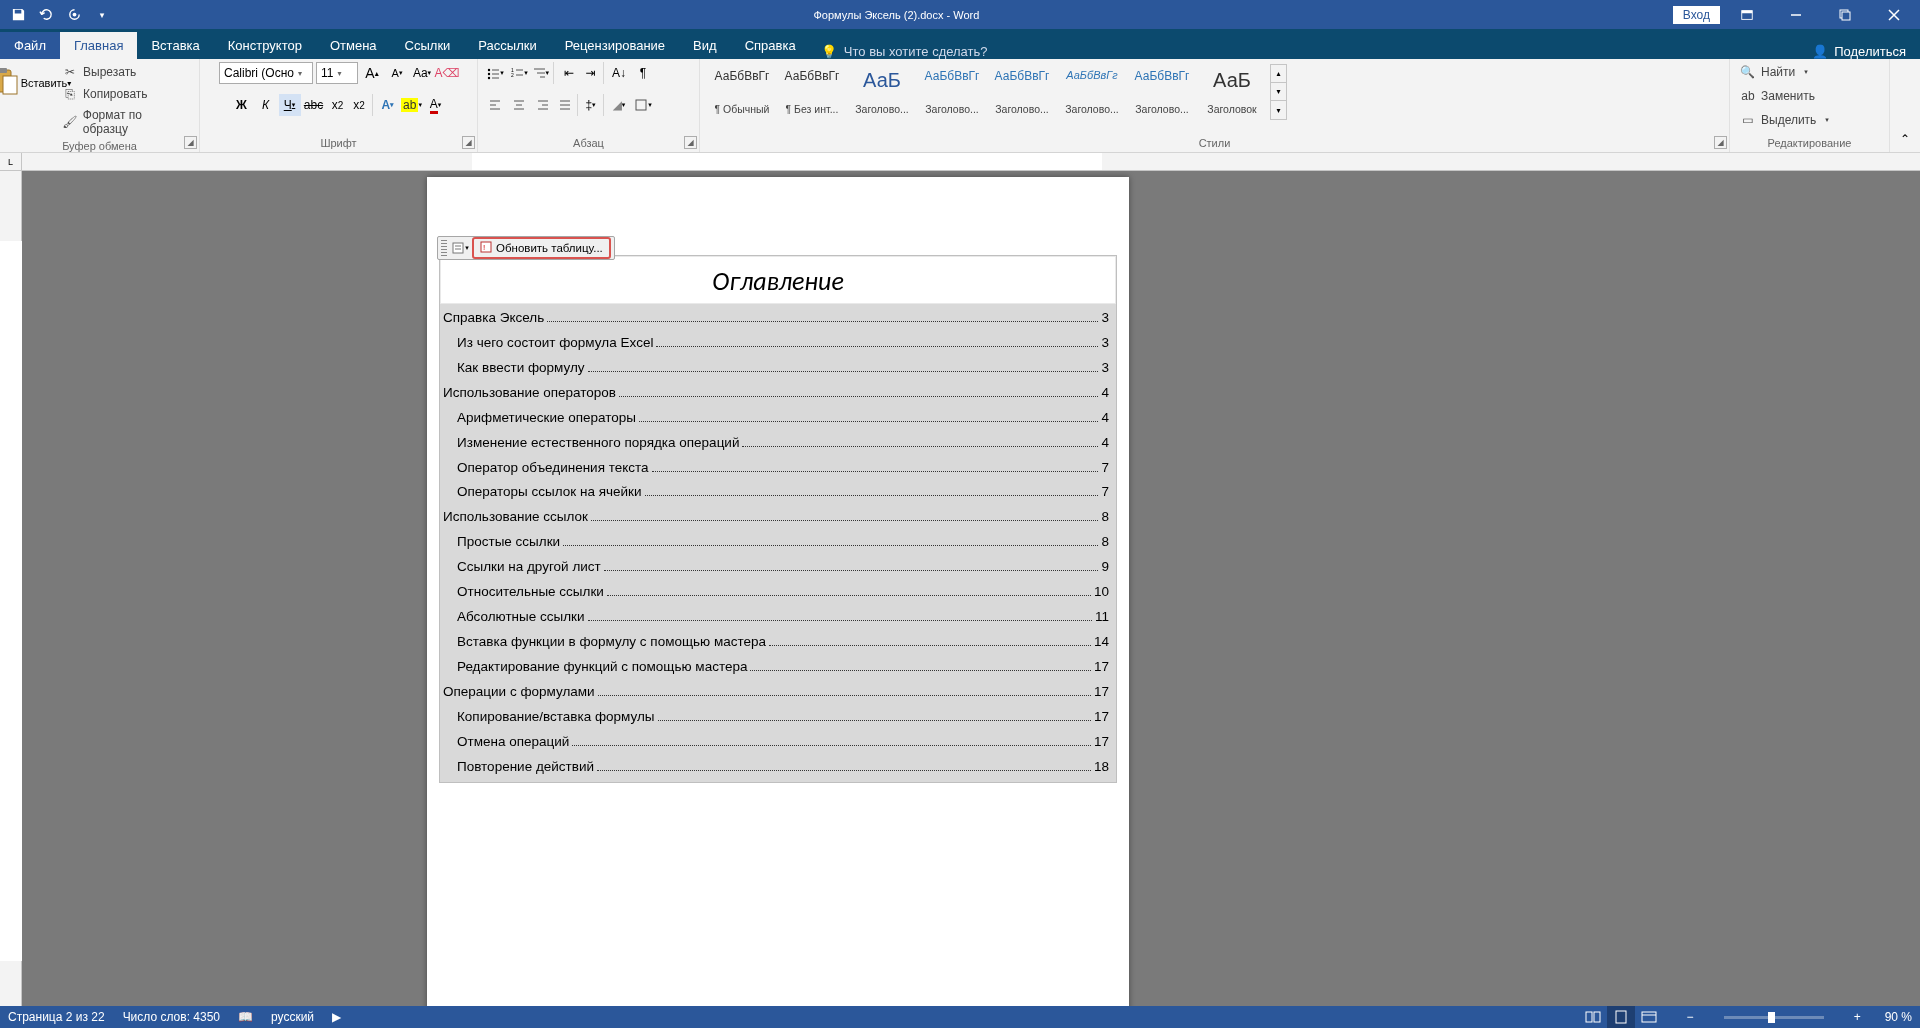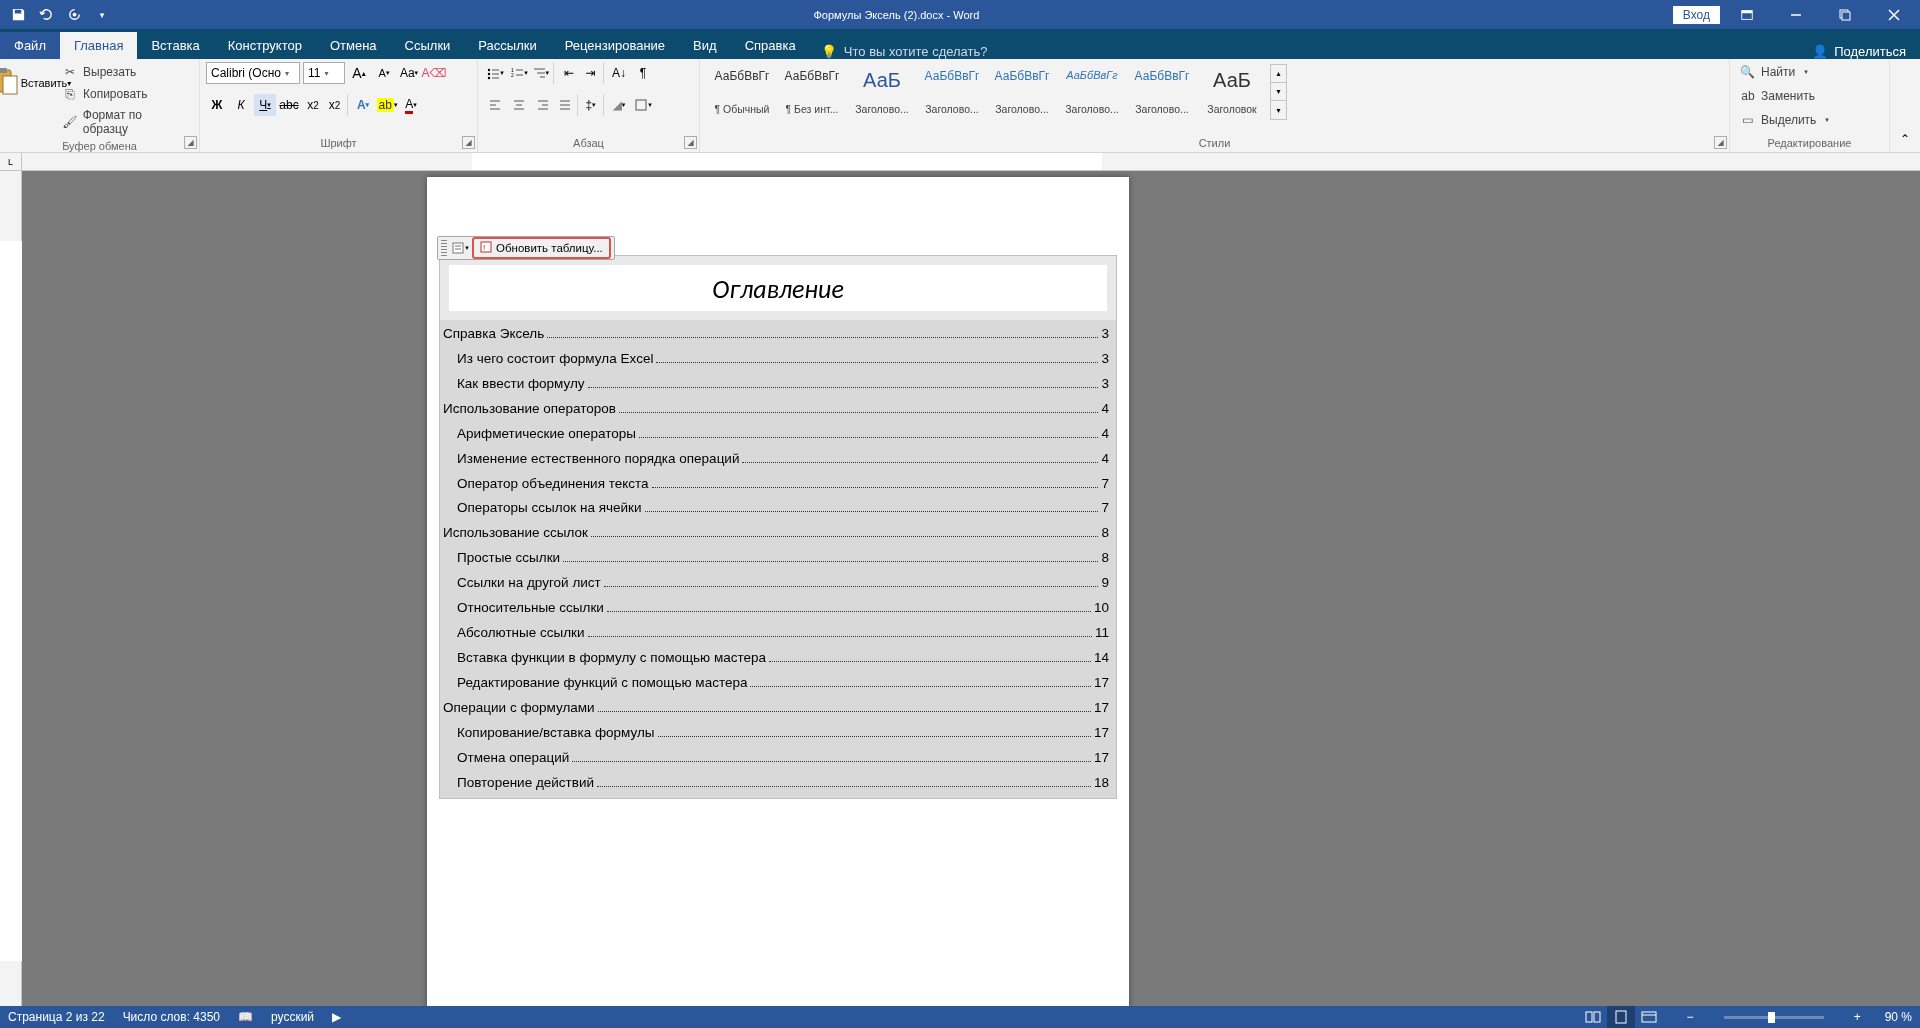--- a/index.html
+++ b/index.html
@@ -75,21 +75,21 @@
 .page { position: absolute; left: 405px; top: 6px; width: 702px; background: #fff; box-shadow: 0 0 6px rgba(0,0,0,.4); padding-bottom: 40px; min-height: 900px; }
 
 
 .toc-toolbar { position: absolute; left: -3px; top: -20px; height: 24px; display: flex; align-items: center; background: #f0f0f0; border: 1px solid #a6a6a6; border-radius: 2px; padding: 0 3px; font-size: 11.5px; }
 .toc-grip { width: 6px; height: 16px; background: repeating-linear-gradient(#888 0 1px, transparent 1px 3px); margin-right: 3px; }
 .toc-icn-btn { width: 20px; height: 20px; display: flex; align-items: center; justify-content: center; cursor: pointer; }
 .toc-update { border: 2px solid #d9534f; border-radius: 3px; padding: 2px 6px; display: flex; align-items: center; gap: 4px; cursor: pointer; margin-left: 2px; }
 
 
 .toc-wrap { margin: 78px 12px 0 12px; position: relative; border: 1px solid #bfbfbf; background: #e9e9e9; }
-.toc-title { text-align: center; font-style: italic; font-family: "Calibri", sans-serif; font-size: 26px; padding: 8px 0 6px 0; background: #fff; margin: 9px; }
+.toc-title { text-align: center; font-style: italic; font-family: "Calibri", sans-serif; font-size: 26px; padding: 8px 0 6px 0; background: #fff; margin: 1px; }
 .toc-body { background: #d9d9d9; padding: 2px 1px; }
 .toc-row { display: flex; align-items: baseline; font-size: 13.5px; font-family: "Calibri", sans-serif; padding: 2px 6px 2px 2px; line-height: 1.55; cursor: pointer; }
 .toc-row.l1 { padding-left: 2px; }
 .toc-row.l2 { padding-left: 16px; }
 .toc-text { white-space: nowrap; }
 .toc-leader { flex: 1; border-bottom: 1.5px dotted #333; margin: 0 3px 3px 3px; }
 .toc-page { white-space: nowrap; }
 
 
 .status-bar { position: absolute; bottom: 0; left: 0; right: 0; height: 22px; background: #2b579a; color: #fff; display: flex; align-items: center; font-size: 12px; padding: 0 8px; gap: 18px; }
@@ -199,21 +199,21 @@
             <span class="small-ico">🖌</span>
             <span>Формат по образцу</span>
           </div>
       </div>
     </div>
     <div class="group-label">Буфер обмена</div>
     <div class="dialog-launcher">◢</div>
   </div>
 
   <div class="group" style="width:278px;">
-    <div class="group-body" style="flex-direction:column;align-items:flex-start;">
+    <div class="group-body" style="flex-direction:column;align-items:center;">
       <div class="font-row1">
         <div class="combo font-name">
             <span>Calibri (Осно</span>
             <span class="dd-arrow">▾</span>
           </div>
         <div class="combo font-size">
             <span>11</span>
             <span class="dd-arrow">▾</span>
           </div>
         <div class="btn-ico" style="font-size:14px;">A<sup style="font-size:8px;">▴</sup></div>

